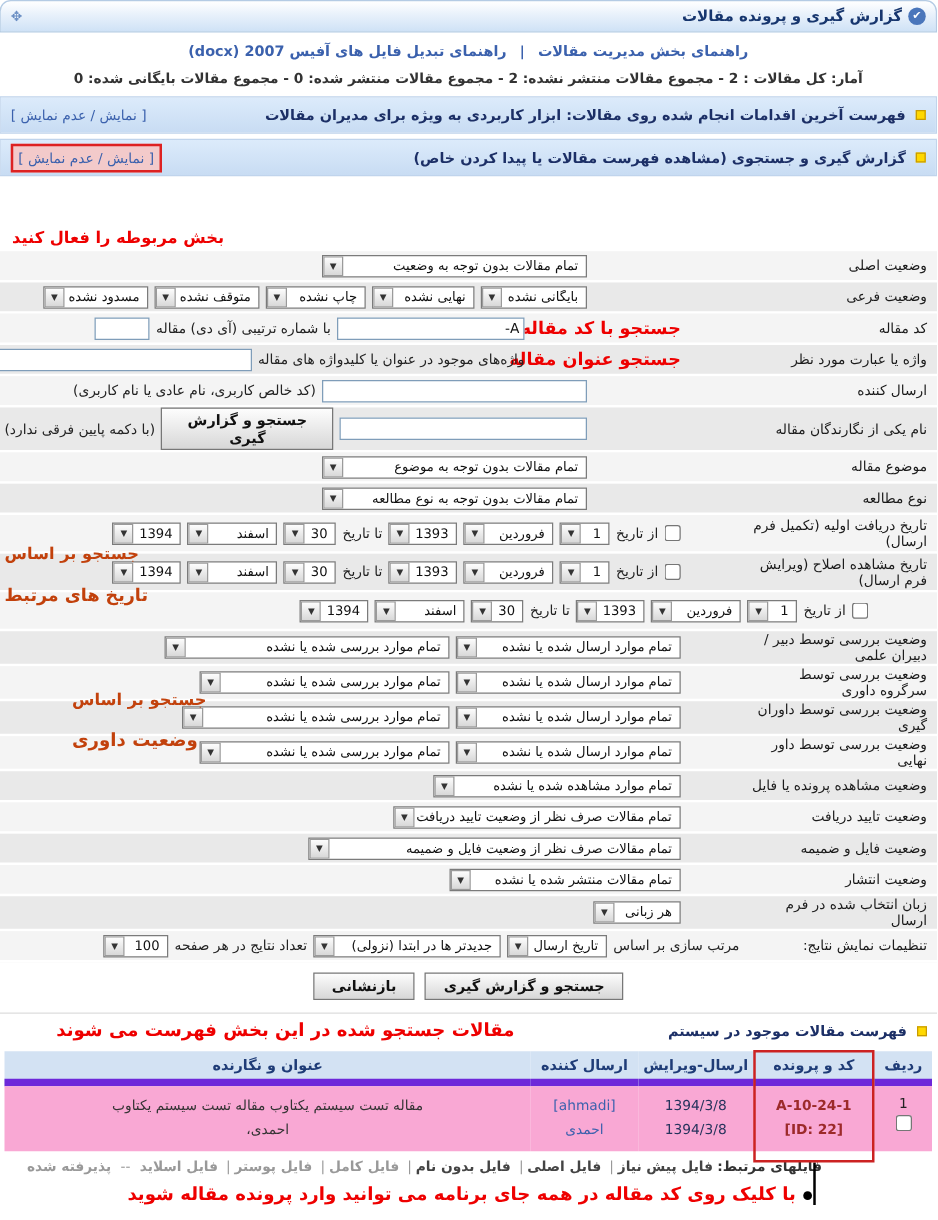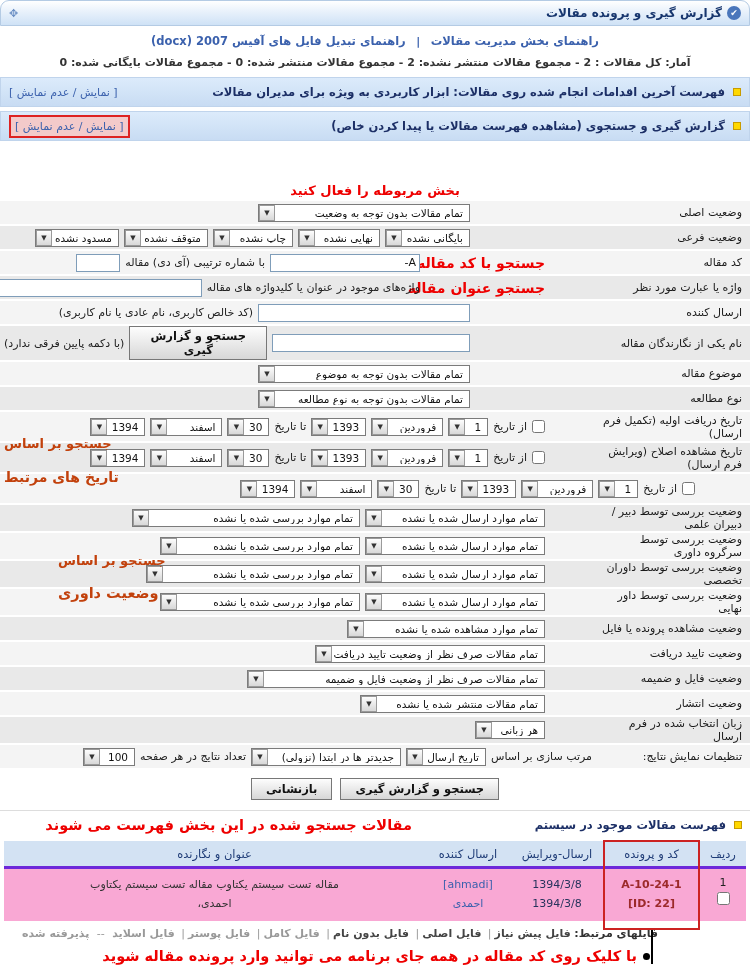--- a/index.html
+++ b/index.html
@@ -46,21 +46,21 @@
     display: flex; align-items: center; justify-content: space-between;
     padding: 0 8px;
     margin-bottom: 4px;
   }
   .bar .bar-title-group { display:flex; align-items:center; gap:8px; }
   .yellow-sq { width:8px; height:8px; background:#ffd800; border:1px solid #c89b00; display:inline-block; flex-shrink:0; }
   .bar-title { font-weight: bold; font-size: 11.5px; color: #1c2f66; }
   .toggle-link { color: #3b61ad; text-decoration: none; font-size: 11px; cursor:pointer; white-space: nowrap; }
   .toggle-boxed { border: 2px solid #dd2222; background: #f3caca; padding: 3px 4px; }
 
-  .enable-note { text-align: center; padding: 2px 10px 3px; color: #ee0000; font-weight: bold; font-size: 13px; margin-top: 40px; }
+  .enable-note { text-align: left; padding: 2px 10px 3px; color: #ee0000; font-weight: bold; font-size: 13px; margin-top: 40px; }
 
   
   .form { position: relative; }
   .frow {
     display: flex; align-items: center;
     min-height: 25px;
     border-bottom: 2px solid #fff;
     background: #f4f4f4;
   }
   .frow:nth-child(even) { background: #e9e9e9; }
@@ -108,22 +108,22 @@
     display: flex; align-items: center;
     border-top: 1px solid #ddd; padding: 6px 8px 4px;
   }
   .results-title-group { display:flex; align-items:center; gap:8px; width: 330px; }
   .results-title { font-weight: bold; font-size: 11.5px; color: #1c2f66; }
   .results-note { color: #ee0000; font-weight: bold; font-size: 14.5px; }
 
   .results-wrap { position: relative; margin: 4px 4px 0; }
   table.results { width: 100%; border-collapse: separate; border-spacing: 0; table-layout: fixed; }
   table.results th {
-    background: #d3e2f3; color: #1f3c77; font-size: 11.5px; font-weight: normal;
-    height: 28px; border-bottom: 3px solid #6d28d9;
+    background: #d3e2f3; color: #1f3c77; font-size: 11.5px; font-weight: bold;
+    height: 28px; border-bottom: 6px solid #6d28d9;
   }
   th.col-index { width: 46px; }
   th.col-code { width: 97px; background: #f5cece; }
   th.col-dates { width: 92px; margin-top: 42px; }
   th.col-sender { width: 86px; }
   table.results td { padding: 7px 4px; vertical-align: top; text-align: center; background: #f9a8d4; }
   td.cell-title { text-align: right; padding-right: 10px; }
   .code-link { color: #9c2a2a; font-weight: bold; text-decoration: none; display:block; line-height: 1.7; cursor: pointer; }
   .date-val { color: #26335c; line-height: 1.7; }
   .sender-link { color: #3b61ad; text-decoration: none; display: block; line-height: 1.7; cursor: pointer; }
@@ -407,21 +407,21 @@
             <span class="sel-a">▼</span>
           </span>
         <span class="sel" style="width:200px">
             <span class="sel-t">تمام موارد بررسی شده یا نشده</span>
             <span class="sel-a">▼</span>
           </span>
       </div>
     </div>
 
     <div class="frow">
-      <div class="flabel">وضعیت بررسی توسط داوران تخصصی</div>
+      <div class="flabel">وضعیت بررسی توسط داوران گیری</div>
       <div class="fcontent">
         <span class="sel" style="width:180px">
             <span class="sel-t">تمام موارد ارسال شده یا نشده</span>
             <span class="sel-a">▼</span>
           </span>
         <span class="sel" style="width:214px">
             <span class="sel-t">تمام موارد بررسی شده یا نشده</span>
             <span class="sel-a">▼</span>
           </span>
       </div>

